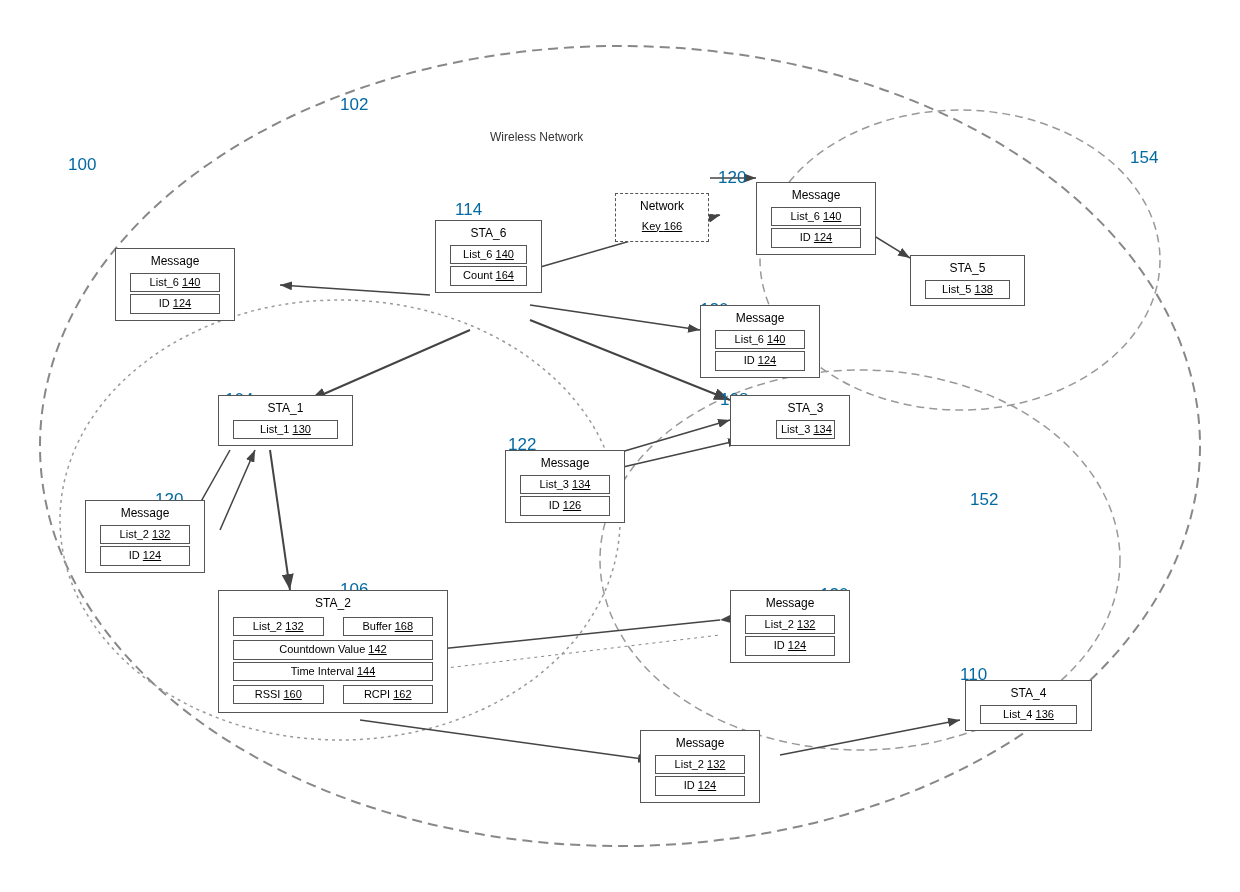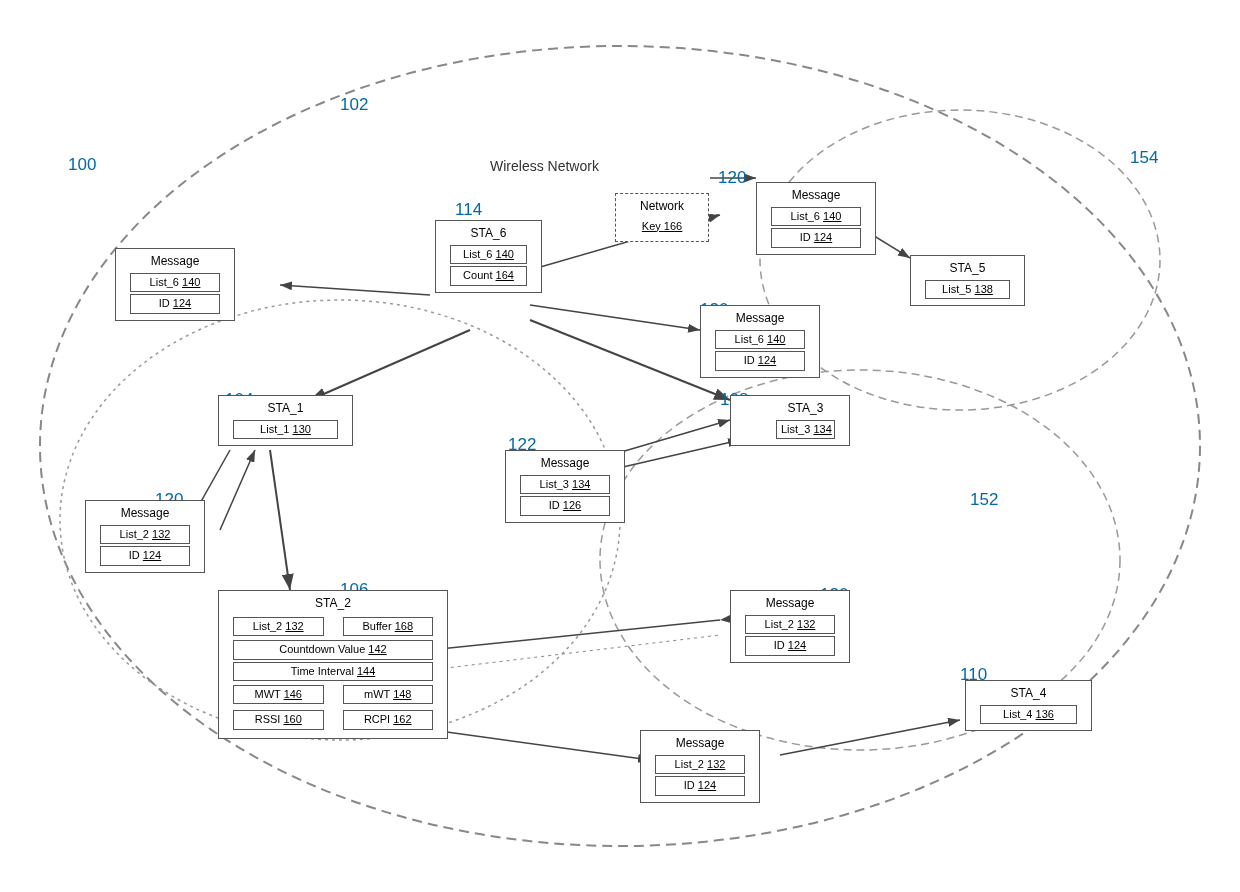--- a/index.html
+++ b/index.html
@@ -136,21 +136,21 @@
 
   <span class="ref-label" style="left:155px; top:490px;">120</span>
   <span class="ref-label" style="left:718px; top:168px;">120</span>
   <span class="ref-label" style="left:700px; top:300px;">120</span>
   <span class="ref-label" style="left:820px; top:585px;">120</span>
   <span class="ref-label" style="left:680px; top:730px;">120</span>
   <span class="ref-label" style="left:508px; top:435px;">122</span>
   <span class="ref-label" style="left:970px; top:490px;">152</span>
   <span class="ref-label" style="left:1130px; top:148px;">154</span>
 
-  <span class="label-text" style="left:490px; top:130px; font-style:normal; font-size:14px;margin-top:28px;">Wireless Network</span>
+  <span class="label-text" style="left:490px; top:130px; font-style:normal; font-size:12px;">Wireless Network</span>
 
   <div class="node-box" style="left:435px; top:220px; width:107px;">
     <div class="title">STA_6</div>
     <div class="field">List_6 <u>140</u></div>
     <div class="field">Count <u>164</u></div>
   </div>
 
   <div class="node-box" style="left:218px; top:395px; width:135px;">
     <div class="title">STA_1</div>
     <div class="field">List_1 <u>130</u></div>
@@ -158,24 +158,20 @@
 
   <div class="node-box" style="left:218px; top:590px; width:230px;">
     <div class="title">STA_2</div>
     <div class="field-row">
       <div class="field">List_2 <u>132</u></div>
       <div class="field">Buffer <u>168</u></div>
     </div>
     <div class="field">Countdown Value <u>142</u></div>
     <div class="field">Time Interval <u>144</u></div>
     <div class="field-row">
-      <div class="field">MWT <u>146</u></div>
-      <div class="field">mWT <u>148</u></div>
-    </div>
-    <div class="field-row">
       <div class="field">RSSI <u>160</u></div>
       <div class="field">RCPI <u>162</u></div>
     </div>
   </div>
 
   <div class="node-box" style="left:730px; top:395px; width:120px;padding-left:37px;">
     <div class="title">STA_3</div>
     <div class="field">List_3 <u>134</u></div>
   </div>
 

